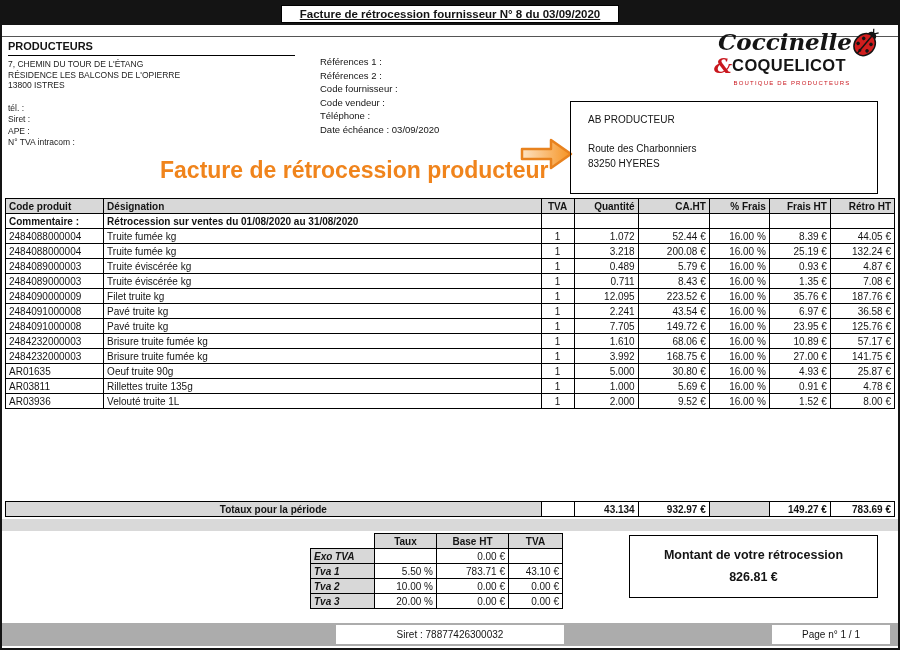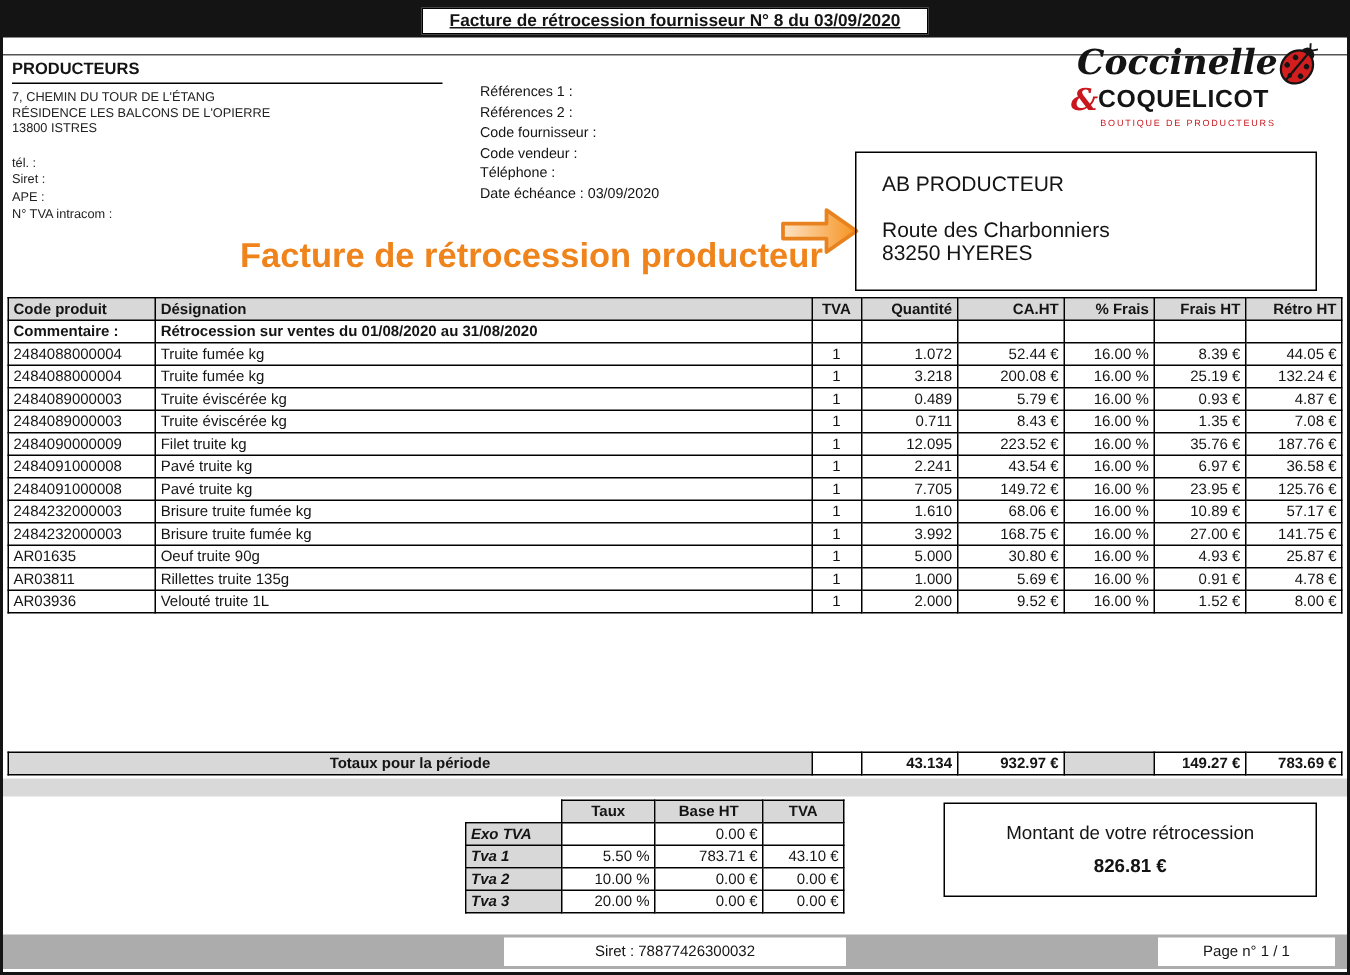--- a/index.html
+++ b/index.html
@@ -28,21 +28,21 @@
   .logo-amp{color:#C9171E;font-family:"DejaVu Serif",serif;font-style:italic;font-weight:700;font-size:20px;vertical-align:-2px;}
   .logo-caps{font-weight:700;font-size:16.5px;letter-spacing:0.4px;}
   .logo-tagline{color:#C9171E;font-size:6px;letter-spacing:1.2px;margin-top:2px;text-align:center;width:160px;white-space:nowrap;}
   .ladybug{position:absolute;right:6px;top:-4px;}
 
   
   .subtitle{position:absolute;left:158px;top:155px;font-size:23px;font-weight:700;color:#F0841C;white-space:nowrap;}
   .arrow{position:absolute;left:518px;top:134px;}
 
   
-  .recipient-box{position:absolute;left:568px;top:99px;width:308px;height:93px;border:1px solid #000;box-sizing:border-box;padding:12px 0 0 17px;font-size:14px;}
+  .recipient-box{position:absolute;left:568px;top:99px;width:308px;height:93px;border:1px solid #000;box-sizing:border-box;padding:12px 0 0 17px;font-size:10px;}
   .recipient-name{margin-bottom:16px;}
   .recipient-address .line{line-height:15px;}
 
   
   table.grid{border-collapse:collapse;table-layout:fixed;font-size:10px;padding-left:31px;}
   table.grid th,table.grid td{border:1px solid #000;padding:0 3px;height:15px;overflow:hidden;white-space:nowrap;box-sizing:border-box;}
   table.grid thead th{background:#D8D8D8;font-weight:700;}
   .al-l{text-align:left;}.al-c{text-align:center;}.al-r{text-align:right;}
   .bold{font-weight:700;}
 
@@ -53,21 +53,21 @@
 
   .band{position:absolute;left:0;right:0;top:517px;height:12px;background:#D9D9D9;}
 
   
   .vat-table{position:absolute;left:308px;top:531px;}
   .vat-table th.ghost{border:none;background:transparent;}
   .vat-label{background:#D8D8D8;font-weight:700;font-style:italic;text-align:left;}
 
   
   .retro-box{position:absolute;left:627px;top:533px;width:249px;height:63px;border:1px solid #000;box-sizing:border-box;text-align:center;padding-top:12px;}
-  .retro-label{font-size:12.5px;font-weight:400;}
+  .retro-label{font-size:12.5px;font-weight:700;}
   .retro-amount{font-size:12.5px;font-weight:700;margin-top:8px;}
 
   
   .footer{position:absolute;left:0;right:0;top:621px;height:23px;background:#ACACAC;}
   .siret-box{position:absolute;left:334px;top:2px;height:19px;width:228px;background:#fff;display:flex;align-items:center;justify-content:center;font-size:10px;}
   .page-box{position:absolute;right:8px;top:2px;height:19px;width:118px;background:#fff;display:flex;align-items:center;justify-content:center;font-size:10px;}
 </style>
 </head>
 <body>
 

